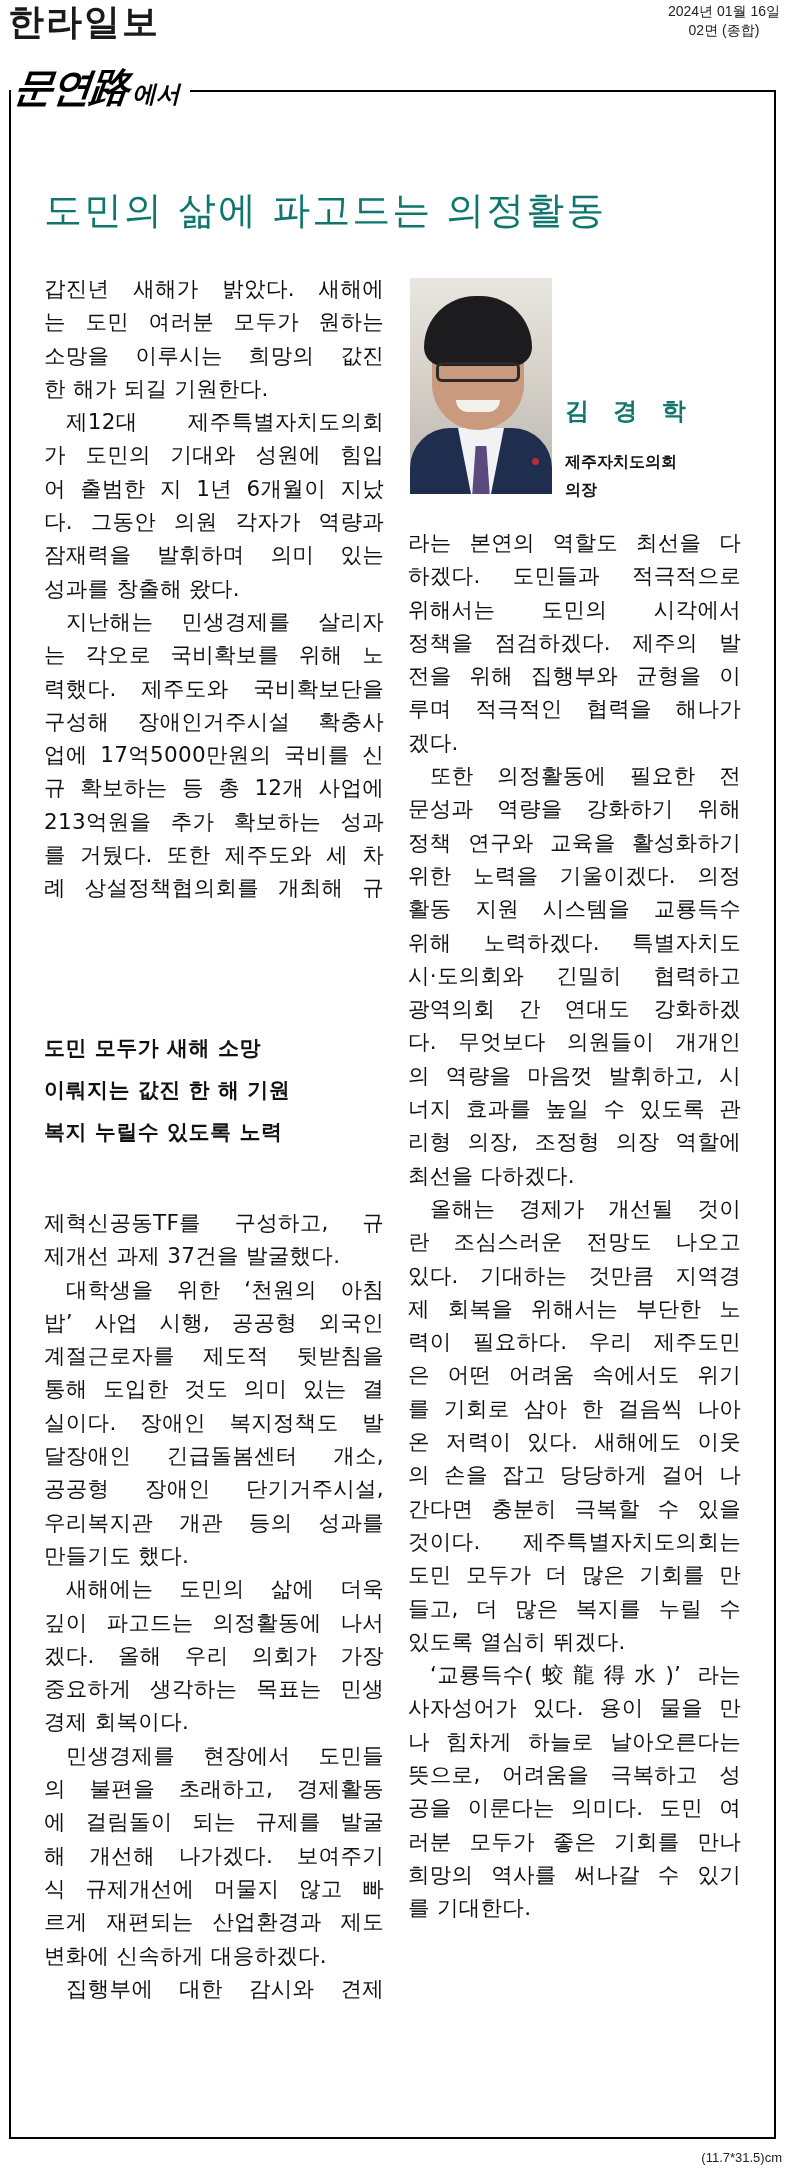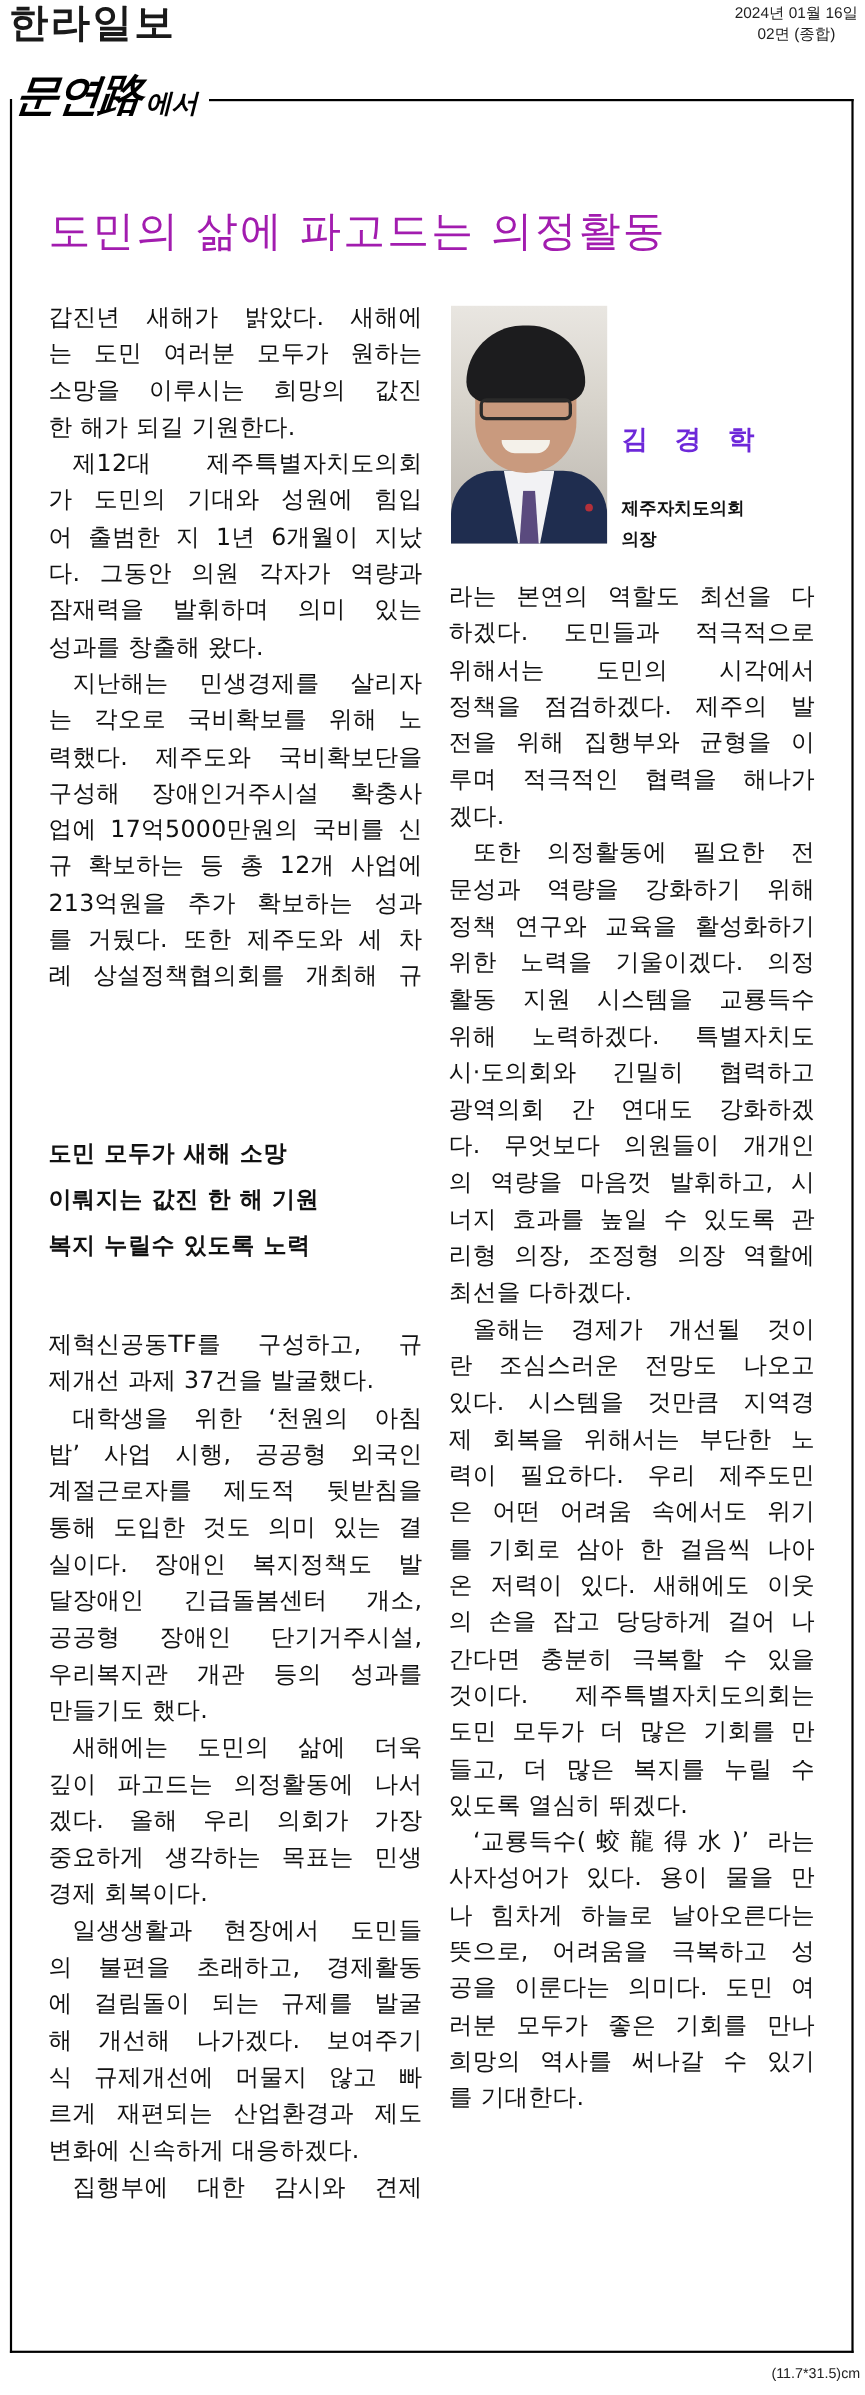--- a/index.html
+++ b/index.html
@@ -12,21 +12,21 @@
   .section-logo { position:absolute; left:14px; top:52px; height:60px; display:flex; align-items:flex-end; }
   .section-logo .big { font-size:40px; font-weight:bold; font-style:italic; letter-spacing:-2px;
                        transform:skewX(-6deg); color:#000; line-height:50px; font-family:"DejaVu Serif",serif; }
   .section-logo .small { font-size:24px; font-weight:bold; font-style:italic; margin-left:4px;
                          line-height:36px; color:#000; }
   .box { position:absolute; left:9px; top:90px; width:767px; height:2049px;
          border-right:2px solid #000; border-bottom:2px solid #000; border-left:2px solid #000;
          box-sizing:border-box; }
   .box-top { position:absolute; left:190px; top:90px; width:586px; height:2px; background:#000; }
   .headline { position:absolute; left:44px; top:160px; font-size:38px; font-weight:normal;
-              letter-spacing:2px; color:#a21caf; line-height:50px; }
+              letter-spacing:2px; color:#0f766e; line-height:50px; }
   .col { position:absolute; font-size:21.5px; line-height:33.3px; color:#111; letter-spacing:0.3px; }
   .col .ln { display:block; white-space:nowrap; height:33.3px; text-align:justify;
              text-align-last:justify; }
   .col .ln.last { text-align-last:left; }
   .col .ln.indent { padding-left:22px; }
   .col-left { left:44px; width:340px; }
   .col-right { left:408px; width:333px; }
   .subhead { position:absolute; left:44px; top:1027px; width:340px; font-size:21px;
              font-weight:bold; line-height:42px; color:#111; letter-spacing:0.5px; }
   .photo { position:absolute; left:410px; top:278px; width:142px; height:216px;
@@ -39,22 +39,22 @@
                     border:3px solid #2a2a2a; border-radius:6px; box-sizing:border-box; }
   .photo .smile { position:absolute; left:46px; top:122px; width:44px; height:12px;
                   background:#f4f1ea; border-radius:0 0 20px 20px; }
   .photo .suit { position:absolute; left:0; top:150px; width:142px; height:70px;
                  background:#1f2d4f; border-radius:40px 40px 0 0; }
   .photo .shirt { position:absolute; left:48px; top:150px; width:46px; height:70px;
                   background:#f2f2f4; clip-path:polygon(0 0,100% 0,70% 100%,30% 100%); }
   .photo .tie { position:absolute; left:62px; top:168px; width:18px; height:52px;
                 background:#5a4a7e; clip-path:polygon(20% 0,80% 0,100% 100%,0 100%); }
   .photo .pin { position:absolute; left:122px; top:180px; width:7px; height:7px; border-radius:50%; background:#b3303a; }
-  .byline-name { position:absolute; left:565px; top:384px; font-size:24px; font-weight:bold;
-                 letter-spacing:8px; color:#6d28d9; line-height:30px; }
+  .byline-name { position:absolute; left:565px; top:396px; font-size:24px; font-weight:bold;
+                 letter-spacing:8px; color:#0f766e; line-height:30px; }
   .byline-title { position:absolute; left:565px; top:448px; font-size:16px; font-weight:bold;
                   line-height:28px; color:#111; }
   .size-note { position:absolute; right:4px; top:2150px; font-size:13px; color:#222;
                font-family:"Liberation Sans",sans-serif; }
 </style>
 </head>
 <body>
 
 <div class="masthead">한라일보</div>
 <div class="dateline">
@@ -110,21 +110,21 @@
     <span class="ln">실이다. 장애인 복지정책도 발</span>
     <span class="ln">달장애인 긴급돌봄센터 개소,</span>
     <span class="ln">공공형 장애인 단기거주시설,</span>
     <span class="ln">우리복지관 개관 등의 성과를</span>
     <span class="ln last">만들기도 했다.</span>
     <span class="ln indent">새해에는 도민의 삶에 더욱</span>
     <span class="ln">깊이 파고드는 의정활동에 나서</span>
     <span class="ln">겠다. 올해 우리 의회가 가장</span>
     <span class="ln">중요하게 생각하는 목표는 민생</span>
     <span class="ln last">경제 회복이다.</span>
-    <span class="ln indent">일생생활과 현장에서 도민들</span>
+    <span class="ln indent">민생경제를 현장에서 도민들</span>
     <span class="ln">의 불편을 초래하고, 경제활동</span>
     <span class="ln">에 걸림돌이 되는 규제를 발굴</span>
     <span class="ln">해 개선해 나가겠다. 보여주기</span>
     <span class="ln">식 규제개선에 머물지 않고 빠</span>
     <span class="ln">르게 재편되는 산업환경과 제도</span>
     <span class="ln last">변화에 신속하게 대응하겠다.</span>
     <span class="ln indent">집행부에 대한 감시와 견제</span>
   </div>
 
 <div class="photo">
@@ -159,21 +159,21 @@
     <span class="ln">위해 노력하겠다. 특별자치도</span>
     <span class="ln">시·도의회와 긴밀히 협력하고</span>
     <span class="ln">광역의회 간 연대도 강화하겠</span>
     <span class="ln">다. 무엇보다 의원들이 개개인</span>
     <span class="ln">의 역량을 마음껏 발휘하고, 시</span>
     <span class="ln">너지 효과를 높일 수 있도록 관</span>
     <span class="ln">리형 의장, 조정형 의장 역할에</span>
     <span class="ln last">최선을 다하겠다.</span>
     <span class="ln indent">올해는 경제가 개선될 것이</span>
     <span class="ln">란 조심스러운 전망도 나오고</span>
-    <span class="ln">있다. 시스템을 것만큼 지역경</span>
+    <span class="ln">있다. 기대하는 것만큼 지역경</span>
     <span class="ln">제 회복을 위해서는 부단한 노</span>
     <span class="ln">력이 필요하다. 우리 제주도민</span>
     <span class="ln">은 어떤 어려움 속에서도 위기</span>
     <span class="ln">를 기회로 삼아 한 걸음씩 나아</span>
     <span class="ln">온 저력이 있다. 새해에도 이웃</span>
     <span class="ln">의 손을 잡고 당당하게 걸어 나</span>
     <span class="ln">간다면 충분히 극복할 수 있을</span>
     <span class="ln">것이다. 제주특별자치도의회는</span>
     <span class="ln">도민 모두가 더 많은 기회를 만</span>
     <span class="ln">들고, 더 많은 복지를 누릴 수</span>

